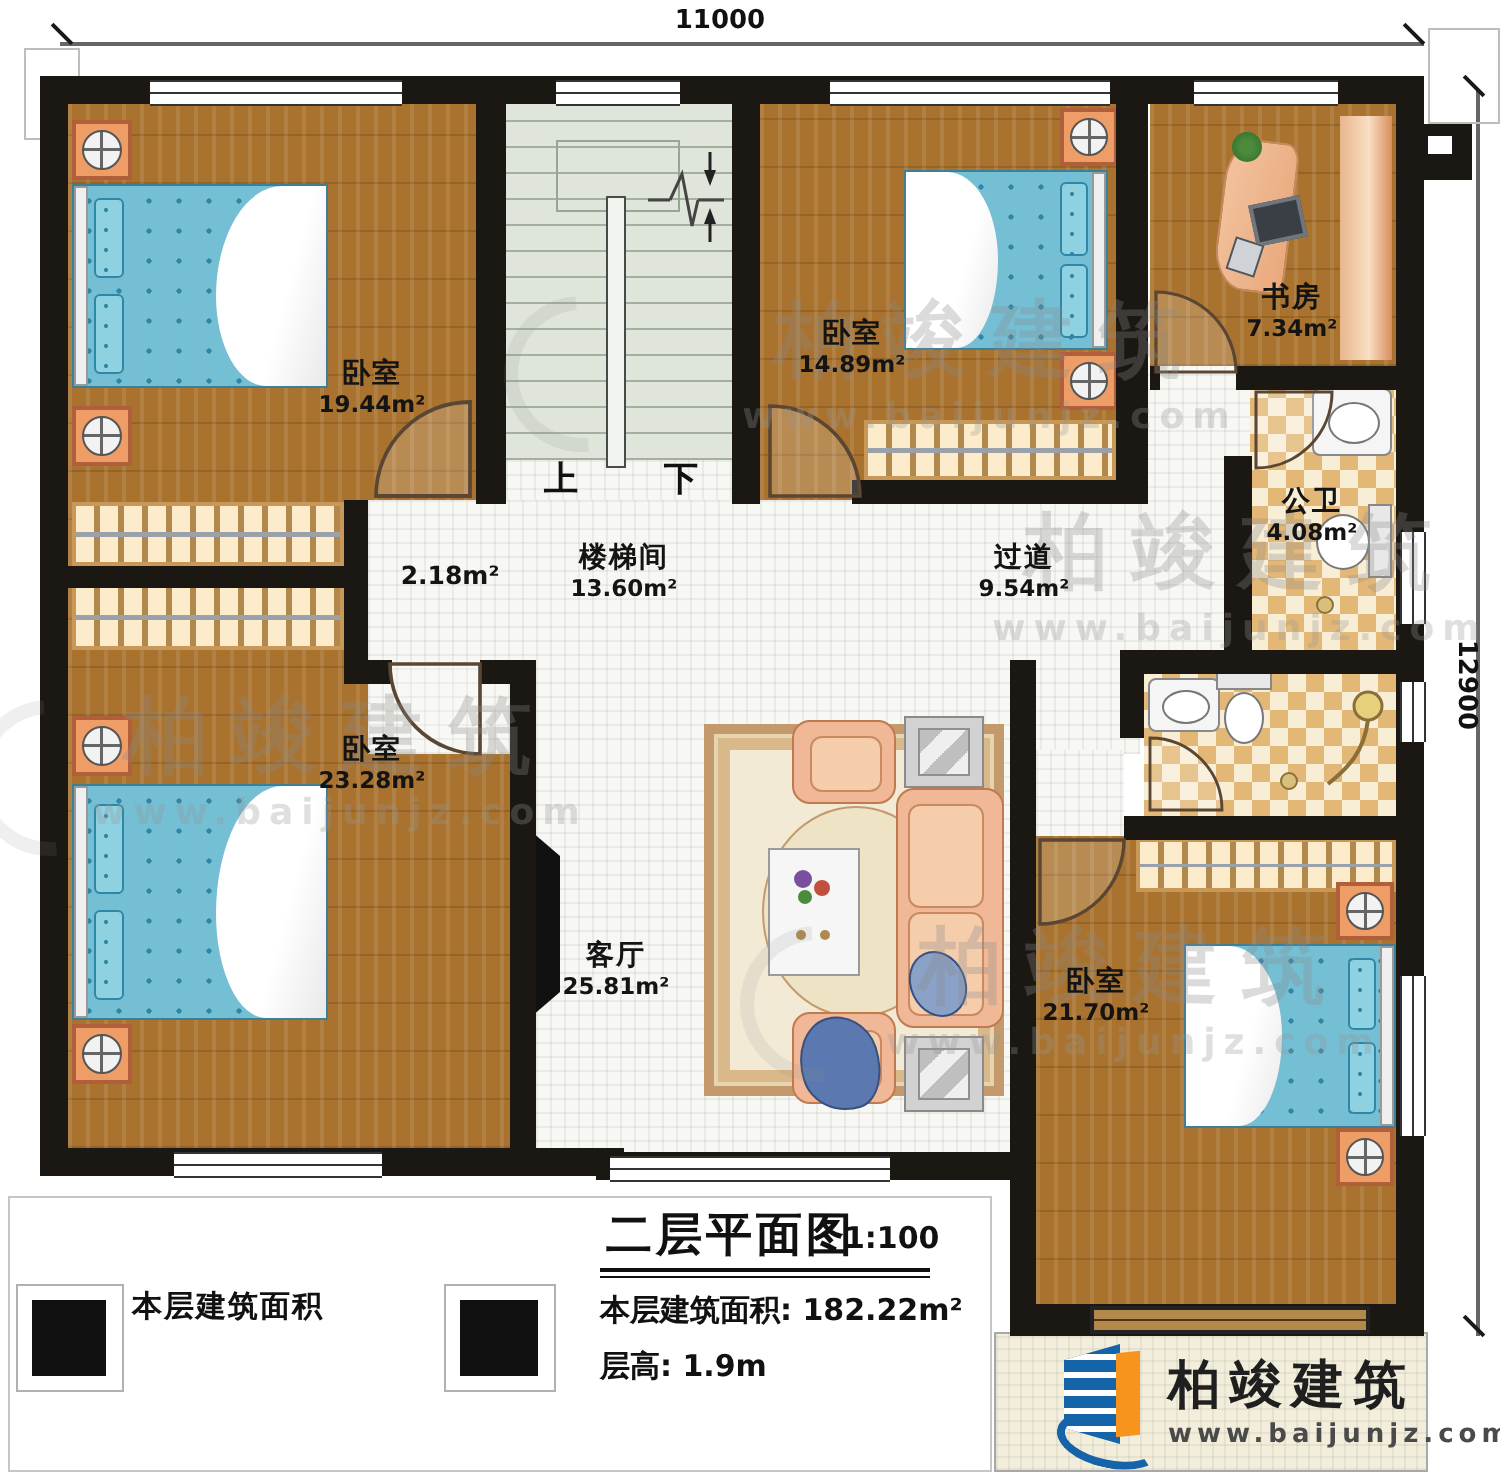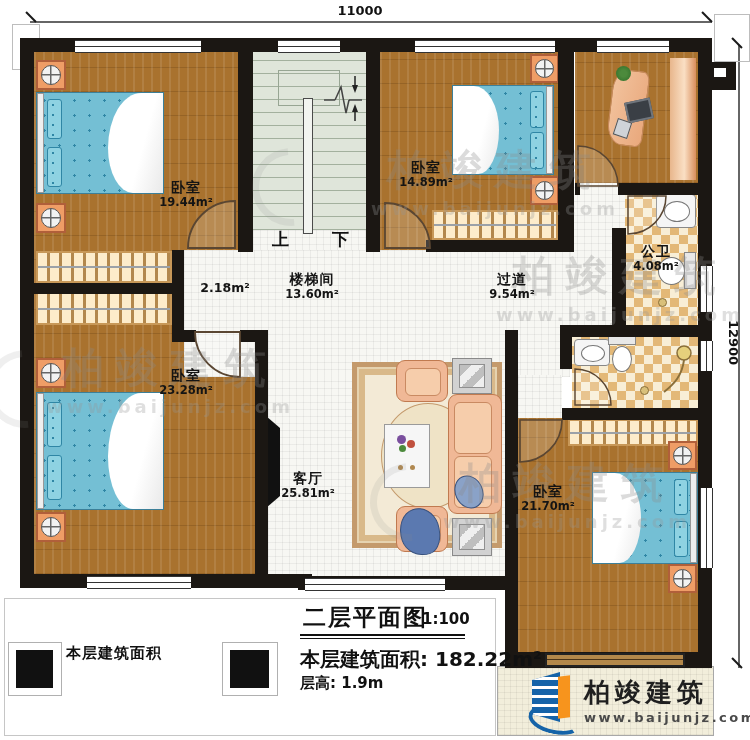--- a/index.html
+++ b/index.html
@@ -301,20 +301,24 @@
   </div>
 
   <div class="rlabel" style="left:141px;top:180px;width:90px;">
     <span class="rname">卧室</span>
     <span class="rarea">19.44m²</span>
   </div>
   <div class="rlabel" style="left:381px;top:160px;width:90px;">
     <span class="rname">卧室</span>
     <span class="rarea">14.89m²</span>
   </div>
+  <div class="rlabel" style="left:601px;top:142px;width:90px;">
+    <span class="rname">书房</span>
+    <span class="rarea">7.34m²</span>
+  </div>
   <div class="rlabel" style="left:611px;top:244px;width:90px;">
     <span class="rname">公卫</span>
     <span class="rarea">4.08m²</span>
   </div>
   <div class="rlabel" style="left:141px;top:368px;width:90px;">
     <span class="rname">卧室</span>
     <span class="rarea">23.28m²</span>
   </div>
   <div class="rlabel" style="left:503px;top:484px;width:90px;">
     <span class="rname">卧室</span>
@@ -341,21 +345,21 @@
   <div class="outline" style="left:4px;top:598px;width:490px;height:136px;border-color:#c6c6c6;"></div>
   <div class="outline" style="left:8px;top:642px;width:52px;height:52px;border-color:#b0b0b0;"></div>
   <div class="abs" style="left:16px;top:650px;width:37px;height:38px;background:#111;"></div>
   <div class="outline" style="left:222px;top:642px;width:54px;height:52px;border-color:#b0b0b0;"></div>
   <div class="abs" style="left:230px;top:650px;width:39px;height:38px;background:#111;"></div>
   <div class="titleline" style="left:66px;top:644px;width:190px;font-size:15px;letter-spacing:1px;">本层建筑面积</div>
 
   <div class="titleline" style="left:303px;top:602px;font-size:23px;letter-spacing:2px;">二层平面图</div>
   <div class="titleline" style="left:422px;top:610px;font-size:15px;">1:100</div>
   <div class="abs" style="left:300px;top:634px;width:165px;height:5px;border-top:2.5px solid #111;border-bottom:1.5px solid #111;box-sizing:border-box;"></div>
-  <div class="titleline" style="left:300px;top:646px;font-size:20px;">
+  <div class="titleline" style="left:300px;top:646px;font-size:15px;">
     <span>本层建筑面积:</span>
     <span>182.22m²</span>
   </div>
   <div class="titleline" style="left:300px;top:674px;font-size:15px;">
     <span>层高:</span>
     <span>1.9m</span>
   </div>
 
   <div class="abs" style="left:530px;top:666px;width:215px;height:68px;display:flex;align-items:center;z-index:50;">
     <div class="abs" style="position:relative;width:48px;height:60px;flex:0 0 48px;">

